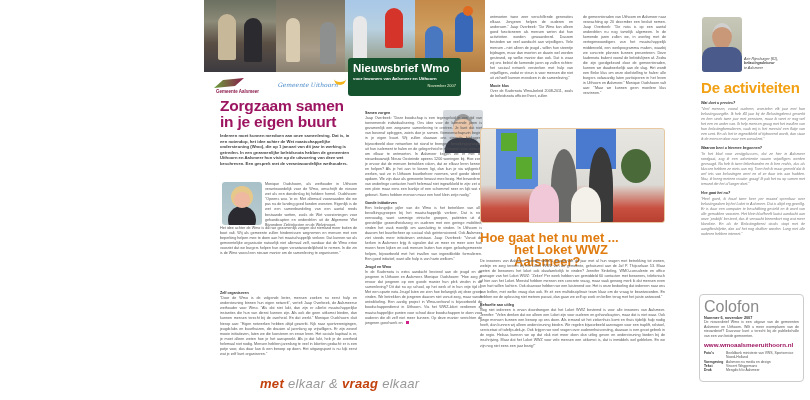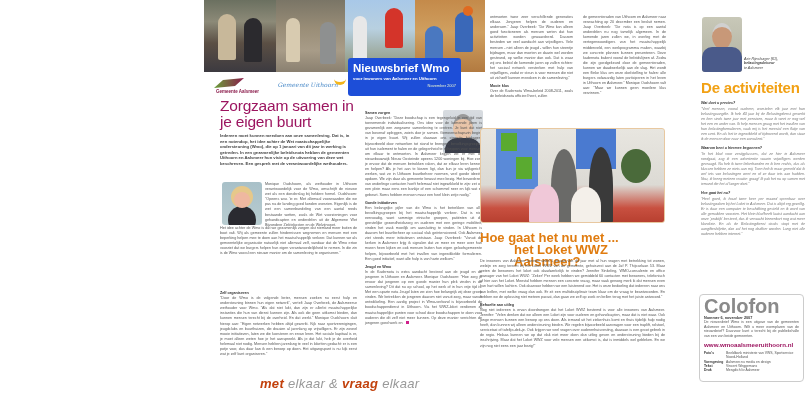--- a/index.html
+++ b/index.html
@@ -28,21 +28,21 @@
   .logos { position: absolute; left: 30px; top: 76px; width: 140px; height: 20px; }
   .logo-aalsmeer { position: absolute; left: 0; top: 0; width: 62px; height: 20px; }
   .logo-aalsmeer .mark { position: absolute; left: 4px; top: 2px; width: 30px; height: 10px;
      background: linear-gradient(90deg, #6aa03a 0%, #8a1a4a 100%); clip-path: polygon(0 100%, 30% 20%, 100% 0, 70% 80%); }
   .logo-aalsmeer .name { position: absolute; left: 6px; top: 13px; font-size: 4.5px; font-weight: bold; color: #8a1a4a; white-space: nowrap; }
   .logo-uithoorn { position: absolute; left: 68px; top: 5px; width: 64px; height: 14px; }
   .logo-uithoorn .name { font-size: 6px; font-style: italic; color: #4a8ac8; font-family: "DejaVu Serif", serif; white-space: nowrap; }
   .logo-uithoorn .swoosh { position: absolute; right: -4px; top: -4px; width: 12px; height: 8px; border-bottom: 3px solid #f3b51b; border-radius: 0 0 8px 8px; }
 
   .main-title { position: absolute; left: 40px; top: 98px; width: 140px; font-size: 15.5px; line-height: 16px;
-     font-weight: normal; color: #9c1560; letter-spacing: -0.2px; }
+     font-weight: bold; color: #9c1560; letter-spacing: -0.2px; }
 
   .intro { position: absolute; left: 40px; top: 133px; width: 135px; font-size: 4.2px; line-height: 5.6px; font-weight: bold; color: #444; }
 
   .col-text { font-size: 3.7px; line-height: 5.1px; color: #555; text-align: justify; }
   .col-text .sub { font-weight: bold; color: #333; display: block; margin-top: 3px; }
 
   .wethouder-photo { position: absolute; left: 42px; top: 182px; width: 40px; height: 43px; border-radius: 3px; overflow: hidden;
      background: linear-gradient(180deg, #a8c0c8 0%, #b8ccd0 100%); }
   .wethouder-photo::before { content:""; position:absolute; left:9px; top:4px; width:22px; height:22px; border-radius:50%; background:#e6c88a; }
   .wethouder-photo::after { content:""; position:absolute; left:12px; top:10px; width:16px; height:16px; border-radius:50%; background:#efb8a0; box-shadow: 0 20px 0 6px #2a2a30; }
@@ -62,21 +62,21 @@
   .news-photo .a { position: absolute; left: 0; top: 0; width: 70px; height: 72px;
      background: linear-gradient(180deg, #a8c8e8 0%, #b8d0e0 40%, #8a9070 100%); }
   .news-photo .a::before { content:""; position:absolute; left:8px; top:16px; width:14px; height:50px; border-radius:7px 7px 2px 2px; background:#e8e8e8; }
   .news-photo .a::after { content:""; position:absolute; left:40px; top:8px; width:18px; height:40px; border-radius:9px 9px 2px 2px; background:#d4342a; }
   .news-photo .b { position: absolute; left: 70px; top: 0; width: 70px; height: 72px;
      background: linear-gradient(180deg, #c48a4a 0%, #d0a060 45%, #b27a40 100%); }
   .news-photo .b::before { content:""; position:absolute; left:10px; top:26px; width:18px; height:36px; border-radius:9px 9px 2px 2px; background:#4a78c0; }
   .news-photo .b::after { content:""; position:absolute; left:40px; top:12px; width:18px; height:40px; border-radius:9px 9px 2px 2px; background:#3a68b8; }
   .ball { position:absolute; left: 283px; top: 6px; width: 10px; height: 10px; border-radius: 50%; background:#e06a20; }
 
-  .news-banner { position: absolute; left: 168px; top: 58px; width: 113px; height: 38px; background: #1d4ed8; border-radius: 3px; padding: 4px 5px; }
+  .news-banner { position: absolute; left: 168px; top: 58px; width: 113px; height: 38px; background: #14532d; border-radius: 3px; padding: 4px 5px; }
   .news-banner .t { font-size: 11.5px; font-weight: bold; color: #fff; line-height: 13px; white-space: nowrap; }
   .news-banner .s { font-size: 4.3px; font-weight: bold; color: #fff; white-space: nowrap; margin-top: 1px; }
   .news-banner .d { font-size: 4px; color: #e6f0d0; text-align: right; margin-top: 2px; }
 
   .footer-slogan { position: absolute; left: 80px; top: 376px; font-size: 13px; color: #888; letter-spacing: 0.3px; white-space: nowrap; }
   .footer-slogan b { font-weight: bold; font-style: italic; color: #c2410c; }
   .footer-slogan i { font-style: italic; color: #999; text-align: right; }
 
   
   .right-page { position: absolute; left: 300px; top: 0; width: 330px; height: 400px; }
@@ -106,21 +106,21 @@
      background: linear-gradient(180deg, #c8c8b8 0%, #b0b0a0 100%); }
   .vol-photo::before { content:""; position:absolute; left:10px; top:6px; width:20px; height:22px; border-radius:50%; background:#c89878; border-top: 4px solid #d0d0d0; }
   .vol-photo::after { content:""; position:absolute; left:0; top:30px; width:40px; height:28px; border-radius:10px 10px 0 0; background:#4a5a8a; }
   .vol-caption { position: absolute; left: 49px; top: 57px; width: 60px; font-size: 3.6px; line-height: 4.4px; color: #444; font-style: italic; }
   .vol-caption b { font-weight: bold; }
   .vol-title { position: absolute; left: 6px; top: 79px; font-size: 15px; font-weight: bold; color: #f2a114; white-space: nowrap; letter-spacing: -0.2px; }
   .vol-body { position: absolute; left: 6px; top: 97px; width: 104px; font-size: 3.6px; line-height: 5px; color: #777; font-style: italic; text-align: justify; }
   .vol-body .q { font-weight: bold; color: #333; display: block; margin-top: 4px; margin-bottom: 1px; }
 
   .colofon { position: absolute; left: 4px; top: 294px; width: 105px; height: 88px; border: 1px solid #ccc; border-radius: 4px; padding: 3px 4px; }
-  .colofon .ct { font-size: 20px; font-weight: bold; color: #8a8a8a; line-height: 17px; }
+  .colofon .ct { font-size: 16px; font-weight: normal; color: #8a8a8a; line-height: 17px; }
   .colofon .cn { font-size: 3.8px; font-weight: bold; color: #333; margin-top: 1px; }
   .colofon .cb { font-size: 3.6px; line-height: 4.7px; color: #555; text-align: justify; }
   .colofon .url { font-size: 6.2px; font-weight: bold; color: #9c1560; margin: 2px 0 3px; white-space: nowrap; }
   .colofon .credits { display: grid; grid-template-columns: 22px 1fr; font-size: 3.4px; line-height: 4.4px; color: #555; }
   .colofon .credits .k { font-weight: bold; color: #333; }
 
   .bullet-mag { display: inline-block; width: 3px; height: 3px; background: #d0208a; margin-left: 3px; vertical-align: middle; }
 </style>
 </head>
 <body>

